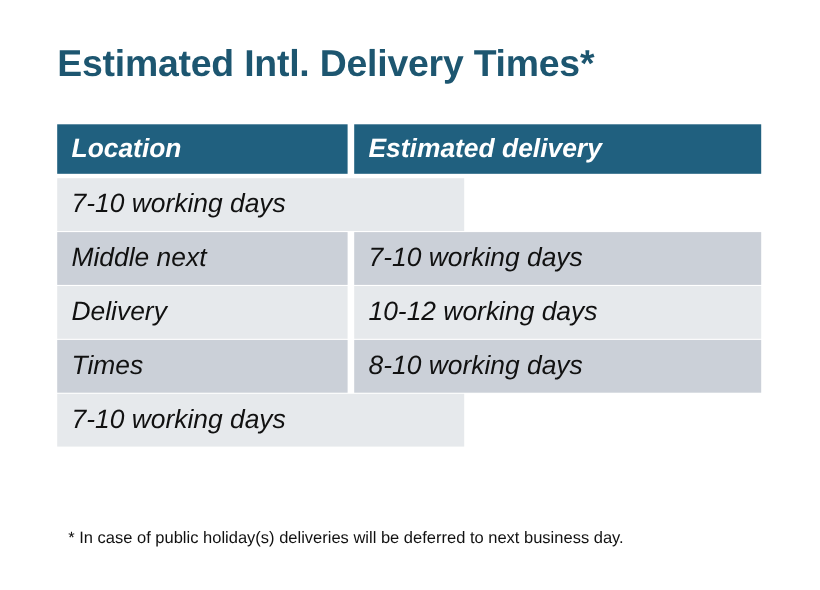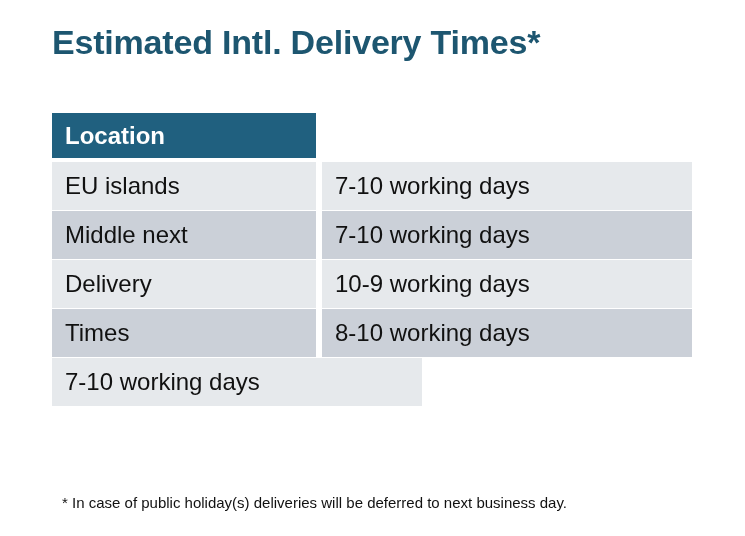--- a/index.html
+++ b/index.html
@@ -19,35 +19,36 @@
     position: relative;
     width: 745px;
     height: 536px;
     background: #ffffff;
   }
 
   
   .page-title {
     position: absolute;
     left: 52px;
-    top: 20px;
+    top: 36px;
     font-size: 34px;
     line-height: 44px;
     font-weight: 600;
     letter-spacing: -0.2px;
     color: #1d5670;
     white-space: nowrap;
   }
 
   
   .delivery-table {
     position: absolute;
     left: 52px;
     top: 113px;
     width: 640px;
+    font-style: italic;
   }
 
   .table-row {
     display: flex;
     width: 640px;
     column-gap: 6px;
     margin-bottom: 1px;
   }
 
   .table-row.header-row {
@@ -96,54 +97,54 @@
   }
 
   .body-row.row-even .cell {
     background: #e6e9ec;
   }
 
   
   .footnote {
     position: absolute;
     left: 62px;
-    top: 493px;
+    top: 480px;
     font-size: 15px;
     line-height: 20px;
     color: #111111;
     white-space: nowrap;
   }
 </style>
 </head>
 <body>
 
 <div class="page">
 
   <div class="page-title">Estimated Intl. Delivery Times*</div>
 
   <div class="delivery-table">
 
     <div class="table-row header-row">
       <div class="cell col-location">Location</div>
+      <div class="cell col-delivery">Estimated delivery</div>
     </div>
 
 
     <div class="table-row body-row row-even">
-      <div class="cell col-location">EU islands</div>
       <div class="cell col-delivery">7-10 working days</div>
     </div>
 
     <div class="table-row body-row row-odd">
       <div class="cell col-location">Middle next</div>
       <div class="cell col-delivery">7-10 working days</div>
     </div>
 
     <div class="table-row body-row row-even">
       <div class="cell col-location">Delivery</div>
-      <div class="cell col-delivery">10-9 working days</div>
+      <div class="cell col-delivery">10-12 working days</div>
     </div>
 
     <div class="table-row body-row row-odd">
       <div class="cell col-location">Times</div>
       <div class="cell col-delivery">8-10 working days</div>
     </div>
 
     <div class="table-row body-row row-even">
       <div class="cell col-delivery">7-10 working days</div>
     </div>

